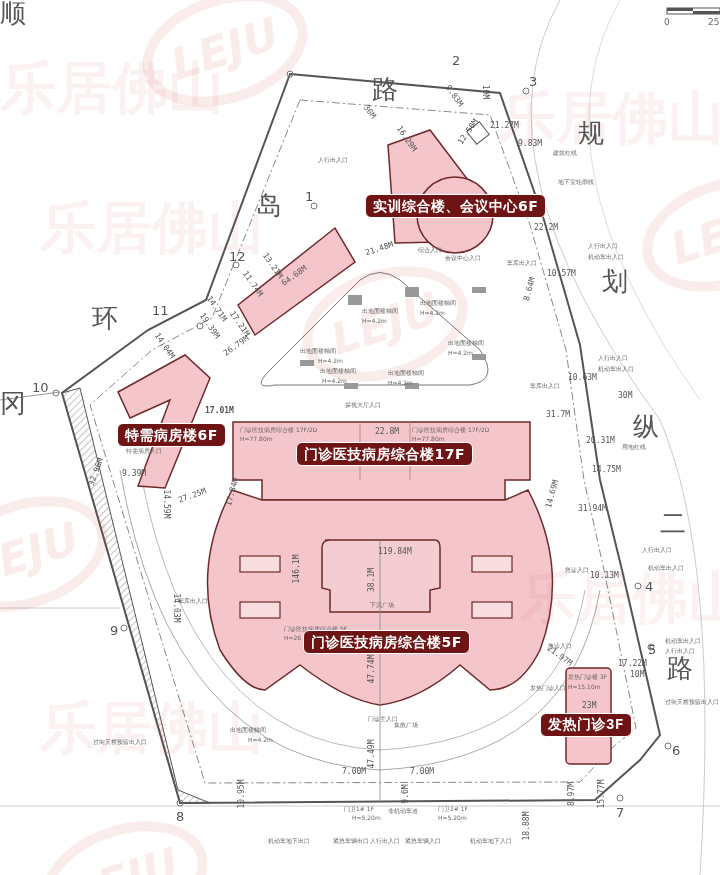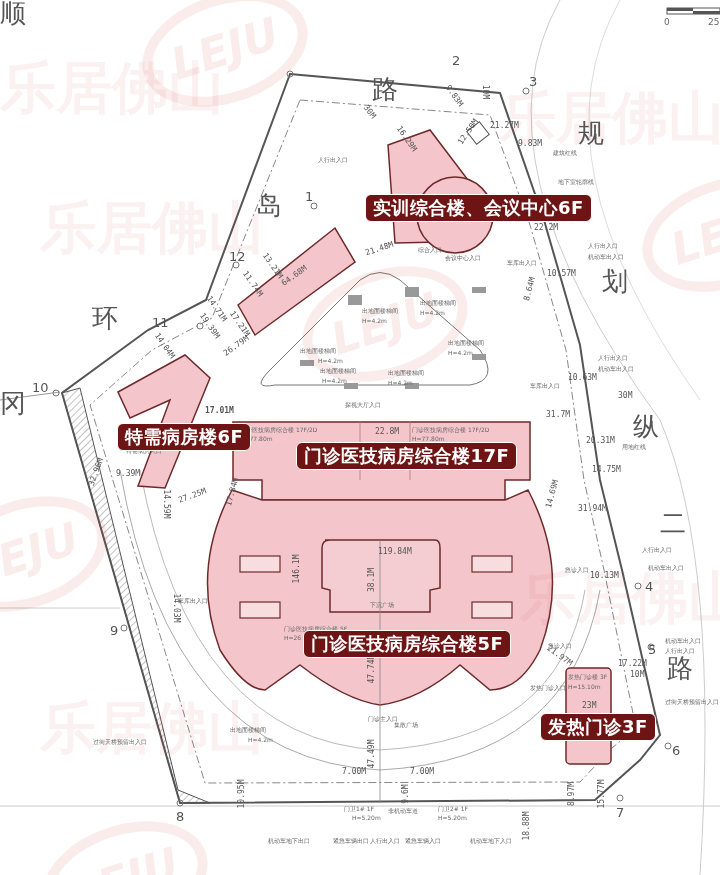--- a/index.html
+++ b/index.html
@@ -3,21 +3,21 @@
 <meta charset="utf-8">
 <style>
   html, body { margin:0; padding:0; background:#ffffff; }
   body { width:720px; height:875px; position:relative; overflow:hidden;
          font-family:"DejaVu Sans", "Liberation Sans", sans-serif; }
   #plan { position:absolute; left:0; top:0; width:720px; height:875px; }
   .road-char { position:absolute; font-size:26px; color:#555; line-height:1;
                font-family:"DejaVu Sans", sans-serif; }
   .node-num { position:absolute; font-size:13px; color:#555; line-height:1; }
   .bldg-label { position:absolute; background:#6e1414; color:#fff; font-weight:bold;
-                font-size:18px; line-height:1; padding:4px 7px; border-radius:6px;
+                font-size:14px; line-height:1; padding:4px 7px; border-radius:6px;
                 white-space:nowrap; border:1px solid #fff; letter-spacing:0.5px; }
   .dim { position:absolute; font-size:8px; color:#555; line-height:1; white-space:nowrap;
          font-family:"DejaVu Sans Mono", monospace; }
   .note { position:absolute; font-size:6px; color:#666; line-height:1; white-space:nowrap; }
   .scale-text { position:absolute; font-size:9px; color:#666; }
   .wm { position:absolute; color:rgba(200,60,60,0.07); font-weight:bold; font-size:56px; line-height:1; white-space:nowrap; pointer-events:none; }
   .wm-logo { position:absolute; border:10px solid rgba(215,70,70,0.10); border-radius:50%; width:150px; height:88px;
              color:rgba(215,70,70,0.10); font-weight:bold; font-size:44px; text-align:center; line-height:88px;
              transform:rotate(-18deg); font-style:italic; pointer-events:none; }
 </style>
@@ -130,21 +130,21 @@
   <div class="node-num" style="left:305px;top:190px;">1</div>
   <div class="node-num" style="left:452px;top:54px;">2</div>
   <div class="node-num" style="left:529px;top:75px;">3</div>
   <div class="node-num" style="left:645px;top:580px;">4</div>
   <div class="node-num" style="left:648px;top:643px;">5</div>
   <div class="node-num" style="left:672px;top:744px;">6</div>
   <div class="node-num" style="left:616px;top:806px;">7</div>
   <div class="node-num" style="left:176px;top:810px;">8</div>
   <div class="node-num" style="left:110px;top:624px;">9</div>
   <div class="node-num" style="left:32px;top:381px;">10</div>
-  <div class="node-num" style="left:152px;top:304px;margin-top:12px;">11</div>
+  <div class="node-num" style="left:152px;top:304px;">11</div>
   <div class="node-num" style="left:229px;top:250px;">12</div>
 
   <div class="dim" style="left:362px;top:108px;transform:rotate(52deg);">30M</div>
   <div class="dim" style="left:442px;top:92px;transform:rotate(55deg);">9.83M</div>
   <div class="dim" style="left:478px;top:88px;transform:rotate(90deg);">10M</div>
   <div class="dim" style="left:392px;top:135px;transform:rotate(55deg);">16.29M</div>
   <div class="dim" style="left:454px;top:128px;transform:rotate(-55deg);">12.50M</div>
   <div class="dim" style="left:490px;top:122px;">21.27M</div>
   <div class="dim" style="left:518px;top:140px;">9.83M</div>
   <div class="dim" style="left:534px;top:224px;">22.2M</div>
@@ -163,21 +163,21 @@
   <div class="dim" style="left:546px;top:411px;">31.7M</div>
   <div class="dim" style="left:618px;top:392px;">30M</div>
   <div class="dim" style="left:586px;top:437px;">20.31M</div>
   <div class="dim" style="left:592px;top:466px;">14.75M</div>
   <div class="dim" style="left:205px;top:407px;font-weight:bold;">17.01M</div>
   <div class="dim" style="left:375px;top:428px;">22.8M</div>
   <div class="dim" style="left:218px;top:488px;transform:rotate(-75deg);">17.84M</div>
   <div class="dim" style="left:538px;top:490px;transform:rotate(-75deg);">14.69M</div>
   <div class="dim" style="left:178px;top:492px;transform:rotate(-20deg);">27.25M</div>
   <div class="dim" style="left:578px;top:505px;">31.94M</div>
-  <div class="dim" style="left:116px;top:470px;">9.39M</div>
+  <div class="dim" style="left:122px;top:470px;">9.39M</div>
   <div class="dim" style="left:82px;top:468px;transform:rotate(-70deg);">32.96M</div>
   <div class="dim" style="left:152px;top:500px;transform:rotate(90deg);">14.59M</div>
   <div class="dim" style="left:162px;top:604px;transform:rotate(90deg);">14.03M</div>
   <div class="dim" style="left:378px;top:548px;">119.84M</div>
   <div class="dim" style="left:283px;top:565px;transform:rotate(-90deg);">146.1M</div>
   <div class="dim" style="left:360px;top:576px;transform:rotate(-90deg);">38.1M</div>
   <div class="dim" style="left:358px;top:665px;transform:rotate(-90deg);">47.74M</div>
   <div class="dim" style="left:358px;top:750px;transform:rotate(-90deg);">47.49M</div>
   <div class="dim" style="left:590px;top:572px;">10.13M</div>
   <div class="dim" style="left:545px;top:652px;transform:rotate(35deg);">21.97M</div>
@@ -250,15 +250,15 @@
   <div class="note" style="left:268px;top:838px;">机动车地下出口</div>
   <div class="note" style="left:333px;top:838px;">紧急车辆出口</div>
   <div class="note" style="left:370px;top:838px;">人行出入口</div>
   <div class="note" style="left:405px;top:838px;">紧急车辆入口</div>
   <div class="note" style="left:470px;top:838px;">机动车地下入口</div>
 
   <div class="bldg-label" style="left:365px;top:194px;">实训综合楼、会议中心6F</div>
   <div class="bldg-label" style="left:117px;top:423px;">特需病房楼6F</div>
   <div class="bldg-label" style="left:296px;top:442px;">门诊医技病房综合楼17F</div>
   <div class="bldg-label" style="left:303px;top:630px;">门诊医技病房综合楼5F</div>
-  <div class="bldg-label" style="left:540px;top:713px;">发热门诊3F</div>
+  <div class="bldg-label" style="left:540px;top:713px;font-family:Liberation Mono, monospace;">发热门诊3F</div>
 
 </div>
 
 </body></html>

